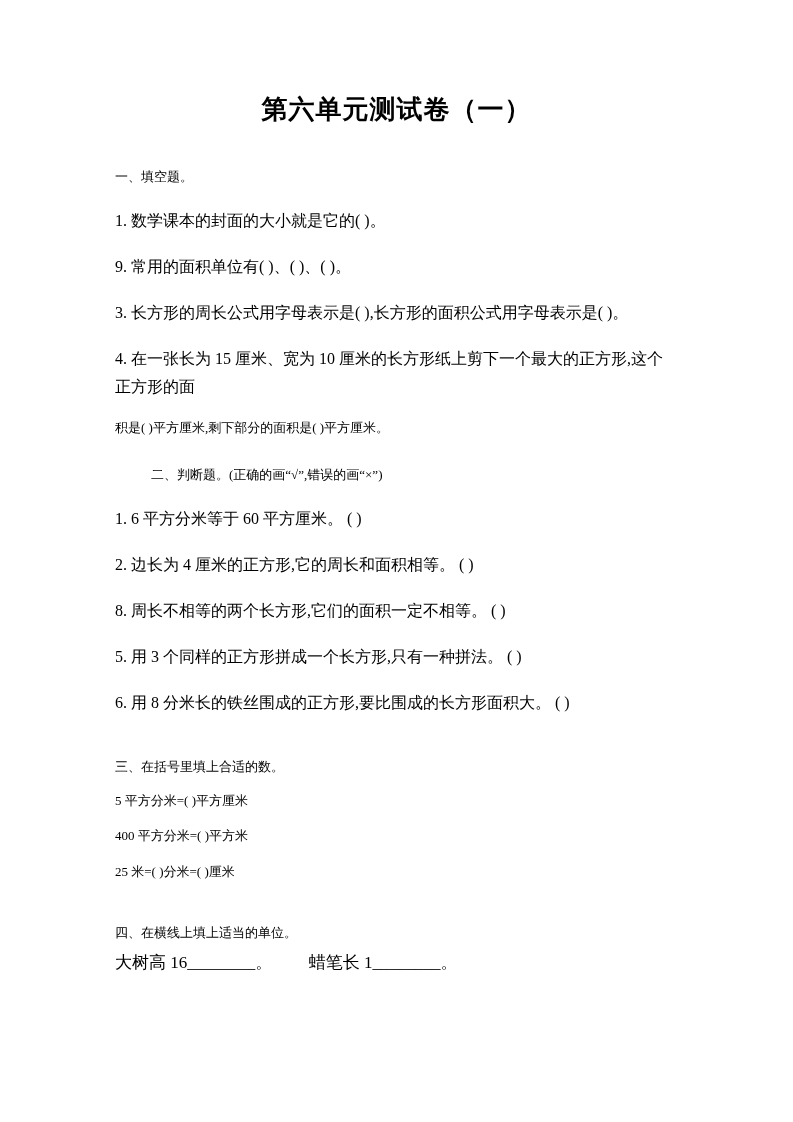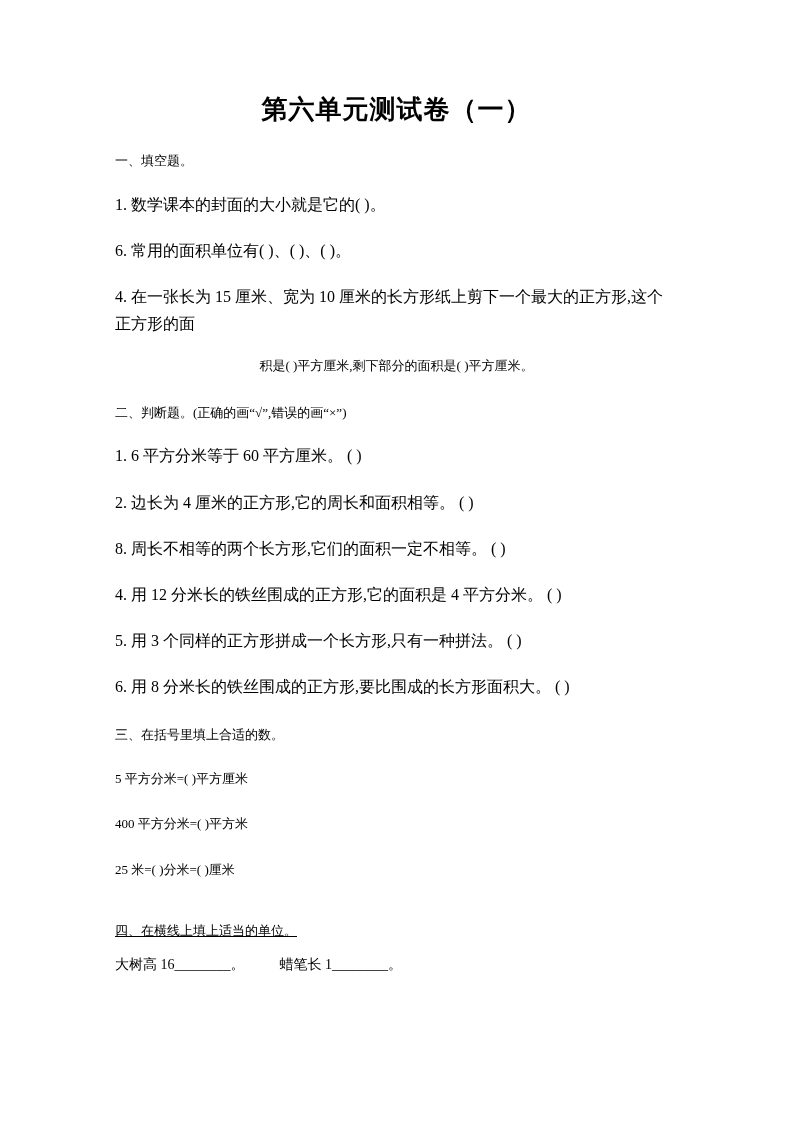--- a/index.html
+++ b/index.html
@@ -26,71 +26,69 @@
   .doc-title {
     margin-top: 92px;
     text-align: center;
     font-size: 26px;
     font-weight: bold;
     letter-spacing: 1px;
     font-family: "Liberation Serif", "DejaVu Serif", serif;
   }
   .section-head {
     font-size: 13px;
-    margin-top: 24px;
+    margin-top: 40px;
     line-height: 1.6;
   }
   .q {
     font-size: 16px;
     line-height: 1.7;
     margin-top: 19px;
   }
   .q-cont {
     font-size: 13px;
     line-height: 1.7;
     margin-top: 17px;
-    text-align: center;
   }
-  .sec-gap { margin-top: 26px; }
+  .sec-gap { margin-top: 26px; margin-left: 36px; }
   .conv {
     font-size: 13px;
     line-height: 1.7;
-    margin-top: 23px;
+    margin-top: 13px;
   }
   .sec4-head {
     font-size: 13px;
     margin-top: 40px;
     line-height: 1.6;
-    text-decoration: underline;
   }
   .sec4-line {
-    font-size: 14px;
-    margin-top: 13px;
+    font-size: 17px;
+    margin-top: 6px;
     line-height: 1.6;
   }
   .gap-wide { display: inline-block; width: 28px; }
 </style>
 </head>
 <body>
 
 <div class="page">
 
   <div class="doc-title">第六单元测试卷（一）</div>
 
   <div class="section-head">一、填空题。</div>
   <div class="q">1.  数学课本的封面的大小就是它的(          )。</div>
-  <div class="q">6.  常用的面积单位有(                )、(                )、(                )。</div>
+  <div class="q">9.  常用的面积单位有(                )、(                )、(                )。</div>
+  <div class="q">3.  长方形的周长公式用字母表示是(            ),长方形的面积公式用字母表示是(          )。</div>
   <div class="q">4.  在一张长为 15 厘米、宽为 10 厘米的长方形纸上剪下一个最大的正方形,这个正方形的面</div>
   <div class="q-cont">积是(          )平方厘米,剩下部分的面积是(            )平方厘米。</div>
 
   <div class="section-head sec-gap">二、判断题。(正确的画“√”,错误的画“×”)</div>
   <div class="q">1. 6 平方分米等于 60 平方厘米。        (      )</div>
   <div class="q">2.  边长为 4 厘米的正方形,它的周长和面积相等。  (      )</div>
   <div class="q">8.  周长不相等的两个长方形,它们的面积一定不相等。  (      )</div>
-  <div class="q">4.  用 12 分米长的铁丝围成的正方形,它的面积是 4 平方分米。  (      )</div>
   <div class="q">5.  用 3 个同样的正方形拼成一个长方形,只有一种拼法。    (      )</div>
   <div class="q">6.  用 8 分米长的铁丝围成的正方形,要比围成的长方形面积大。  (      )</div>
 
   <div class="section-head">三、在括号里填上合适的数。</div>
   <div class="conv">5 平方分米=(          )平方厘米</div>
   <div class="conv">400 平方分米=(          )平方米</div>
   <div class="conv">25 米=(        )分米=(        )厘米</div>
 
   <div class="sec4-head">四、在横线上填上适当的单位。</div>
   <div class="sec4-line">

